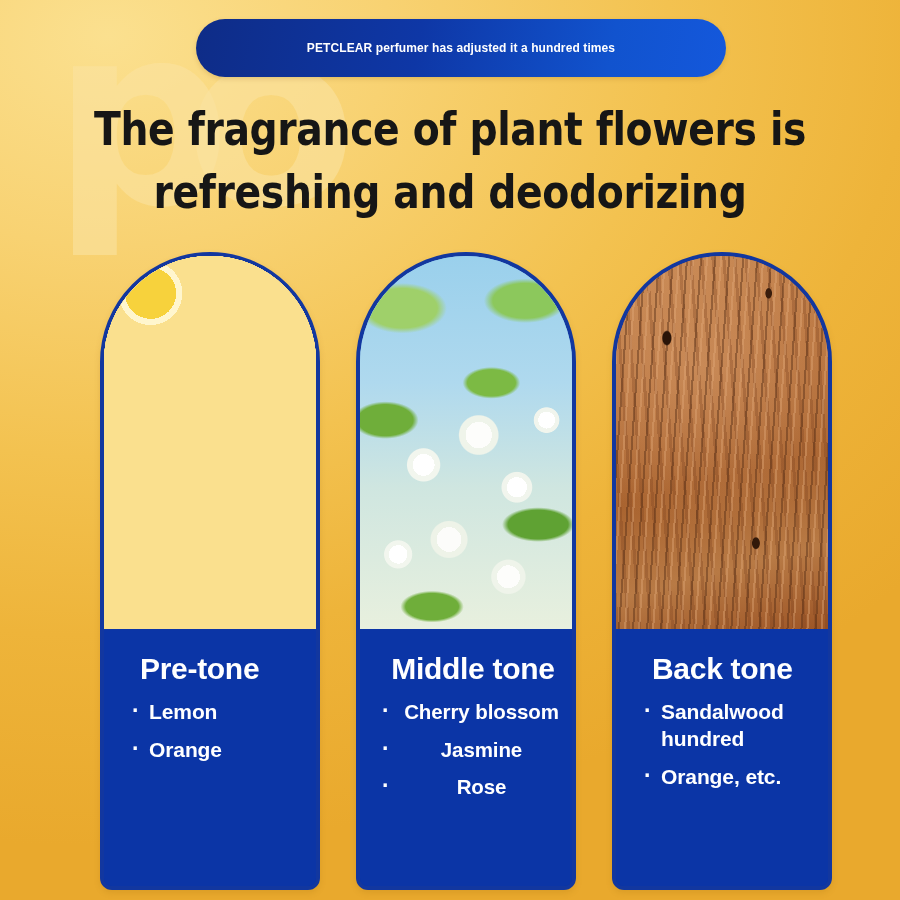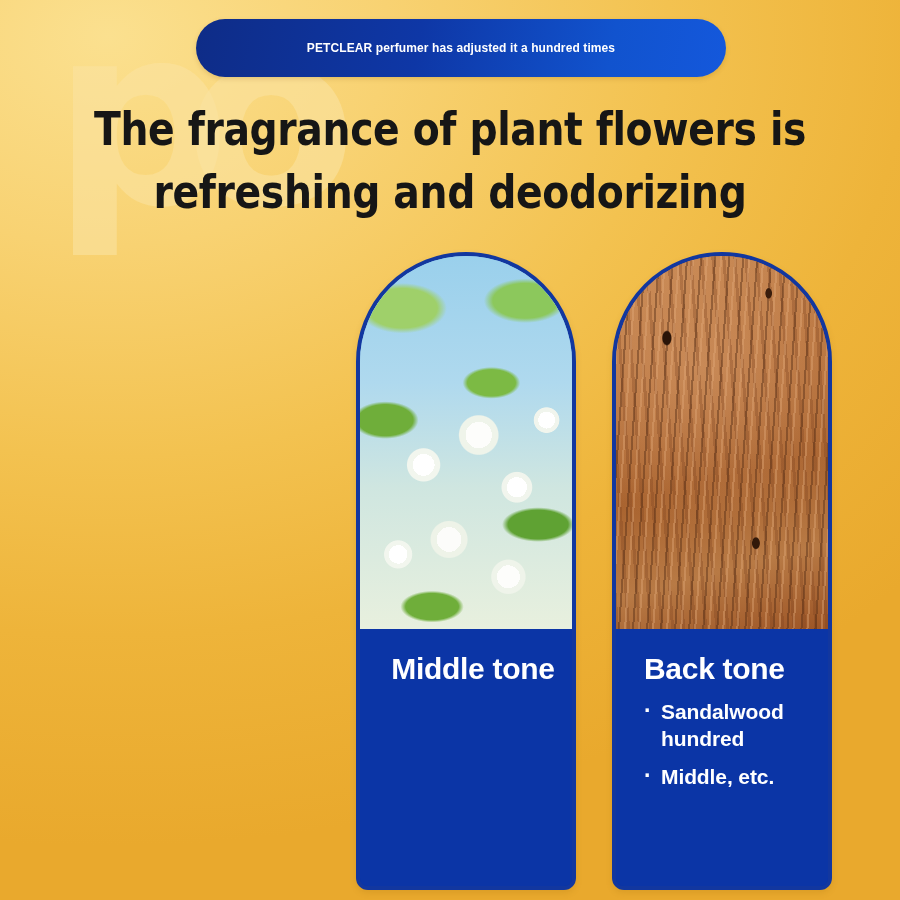--- a/index.html
+++ b/index.html
@@ -158,21 +158,21 @@
   }
   .card-title{
     color:#FFFFFF;
     font-size:30px;
     font-weight:700;
     line-height:1.08;
     letter-spacing:-.3px;
     margin-bottom:14px;
   }
   #card-1 .card-title{ margin-left:8px; }
-  #card-3 .card-title{ }
+  #card-3 .card-title{ margin-left:8px; }
 
   .card-list{ list-style:none; }
   .card-list li{
     position:relative;
     color:#FFFFFF;
     font-size:21px;
     font-weight:700;
     line-height:1.28;
     padding-left:17px;
     margin-bottom:11px;
@@ -199,36 +199,53 @@
 
   <div class="banner">
     <span class="banner-text">PETCLEAR perfumer has adjusted it a hundred times</span>
   </div>
 
   <h1 class="heading">
     <span class="l1">The fragrance of plant flowers is</span>
     <span class="l2">refreshing and deodorizing</span>
   </h1>
 
+  <div class="card" id="card-1">
+    <div class="card-photo">
+      <div class="photo-lemon"></div>
+    </div>
+    <div class="card-body">
+      <div class="card-title">Pre-tone</div>
+      <ul class="card-list">
+        <li>Lemon</li>
+        <li>Orange</li>
+      </ul>
+    </div>
+  </div>
 
   <div class="card" id="card-2">
     <div class="card-photo">
       <div class="photo-blossom"></div>
     </div>
     <div class="card-body">
       <div class="card-title">Middle tone</div>
+      <ul class="card-list">
+        <li>Cherry blossom</li>
+        <li>Jasmine</li>
+        <li>Rose</li>
+      </ul>
     </div>
   </div>
 
   <div class="card" id="card-3">
     <div class="card-photo">
       <div class="photo-wood"></div>
     </div>
     <div class="card-body">
       <div class="card-title">Back tone</div>
       <ul class="card-list">
         <li>Sandalwood hundred</li>
-        <li>Middle, etc.</li>
+        <li>Orange, etc.</li>
       </ul>
     </div>
   </div>
 
 </div>
 
 </body></html>

